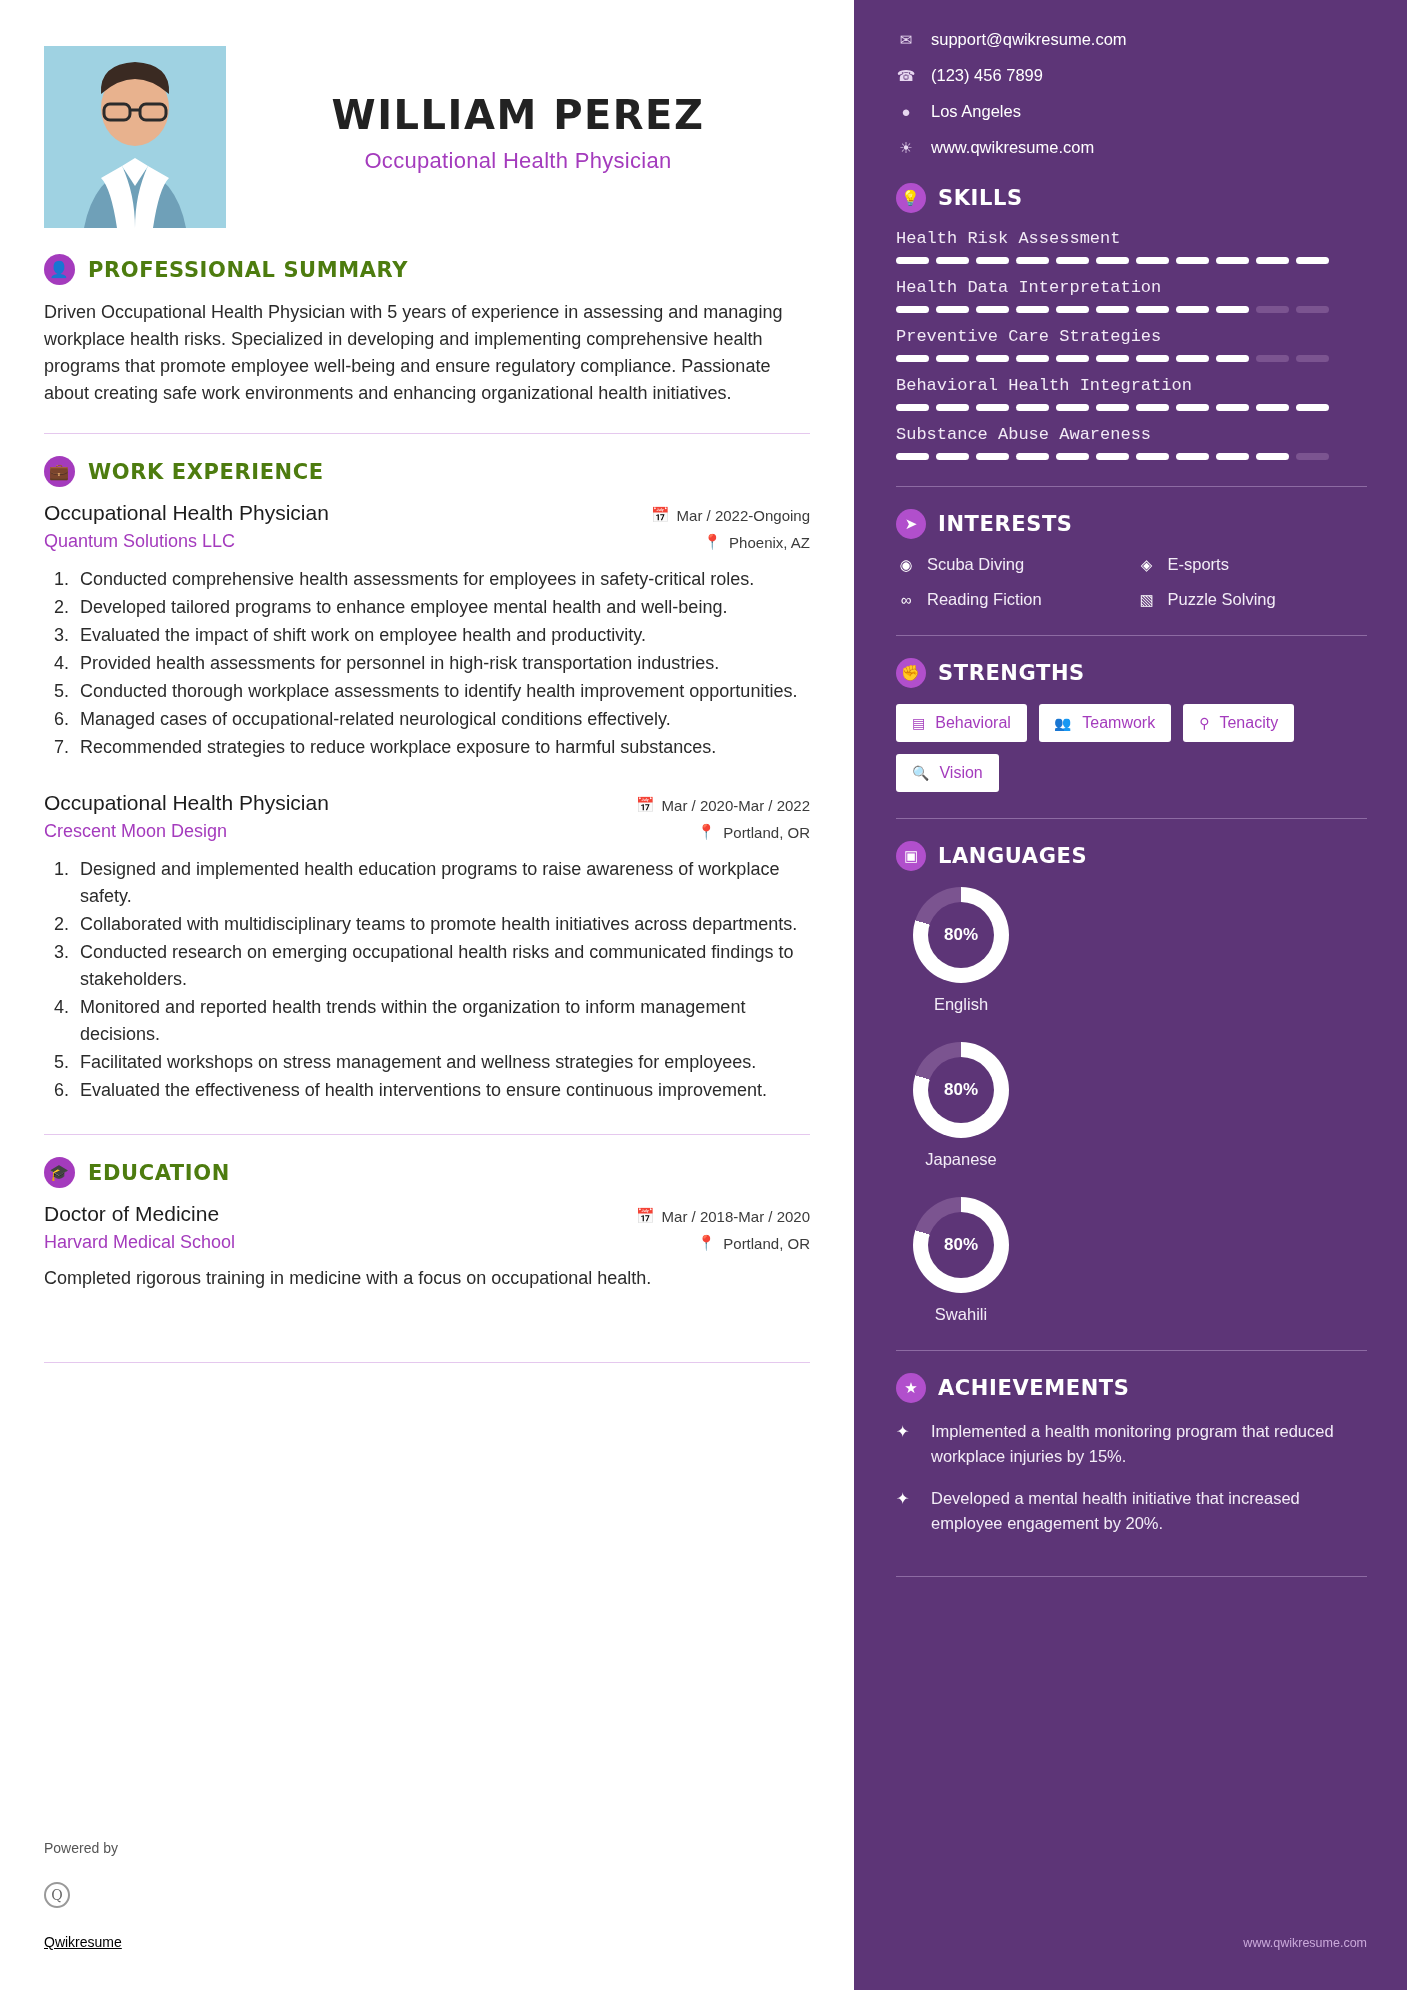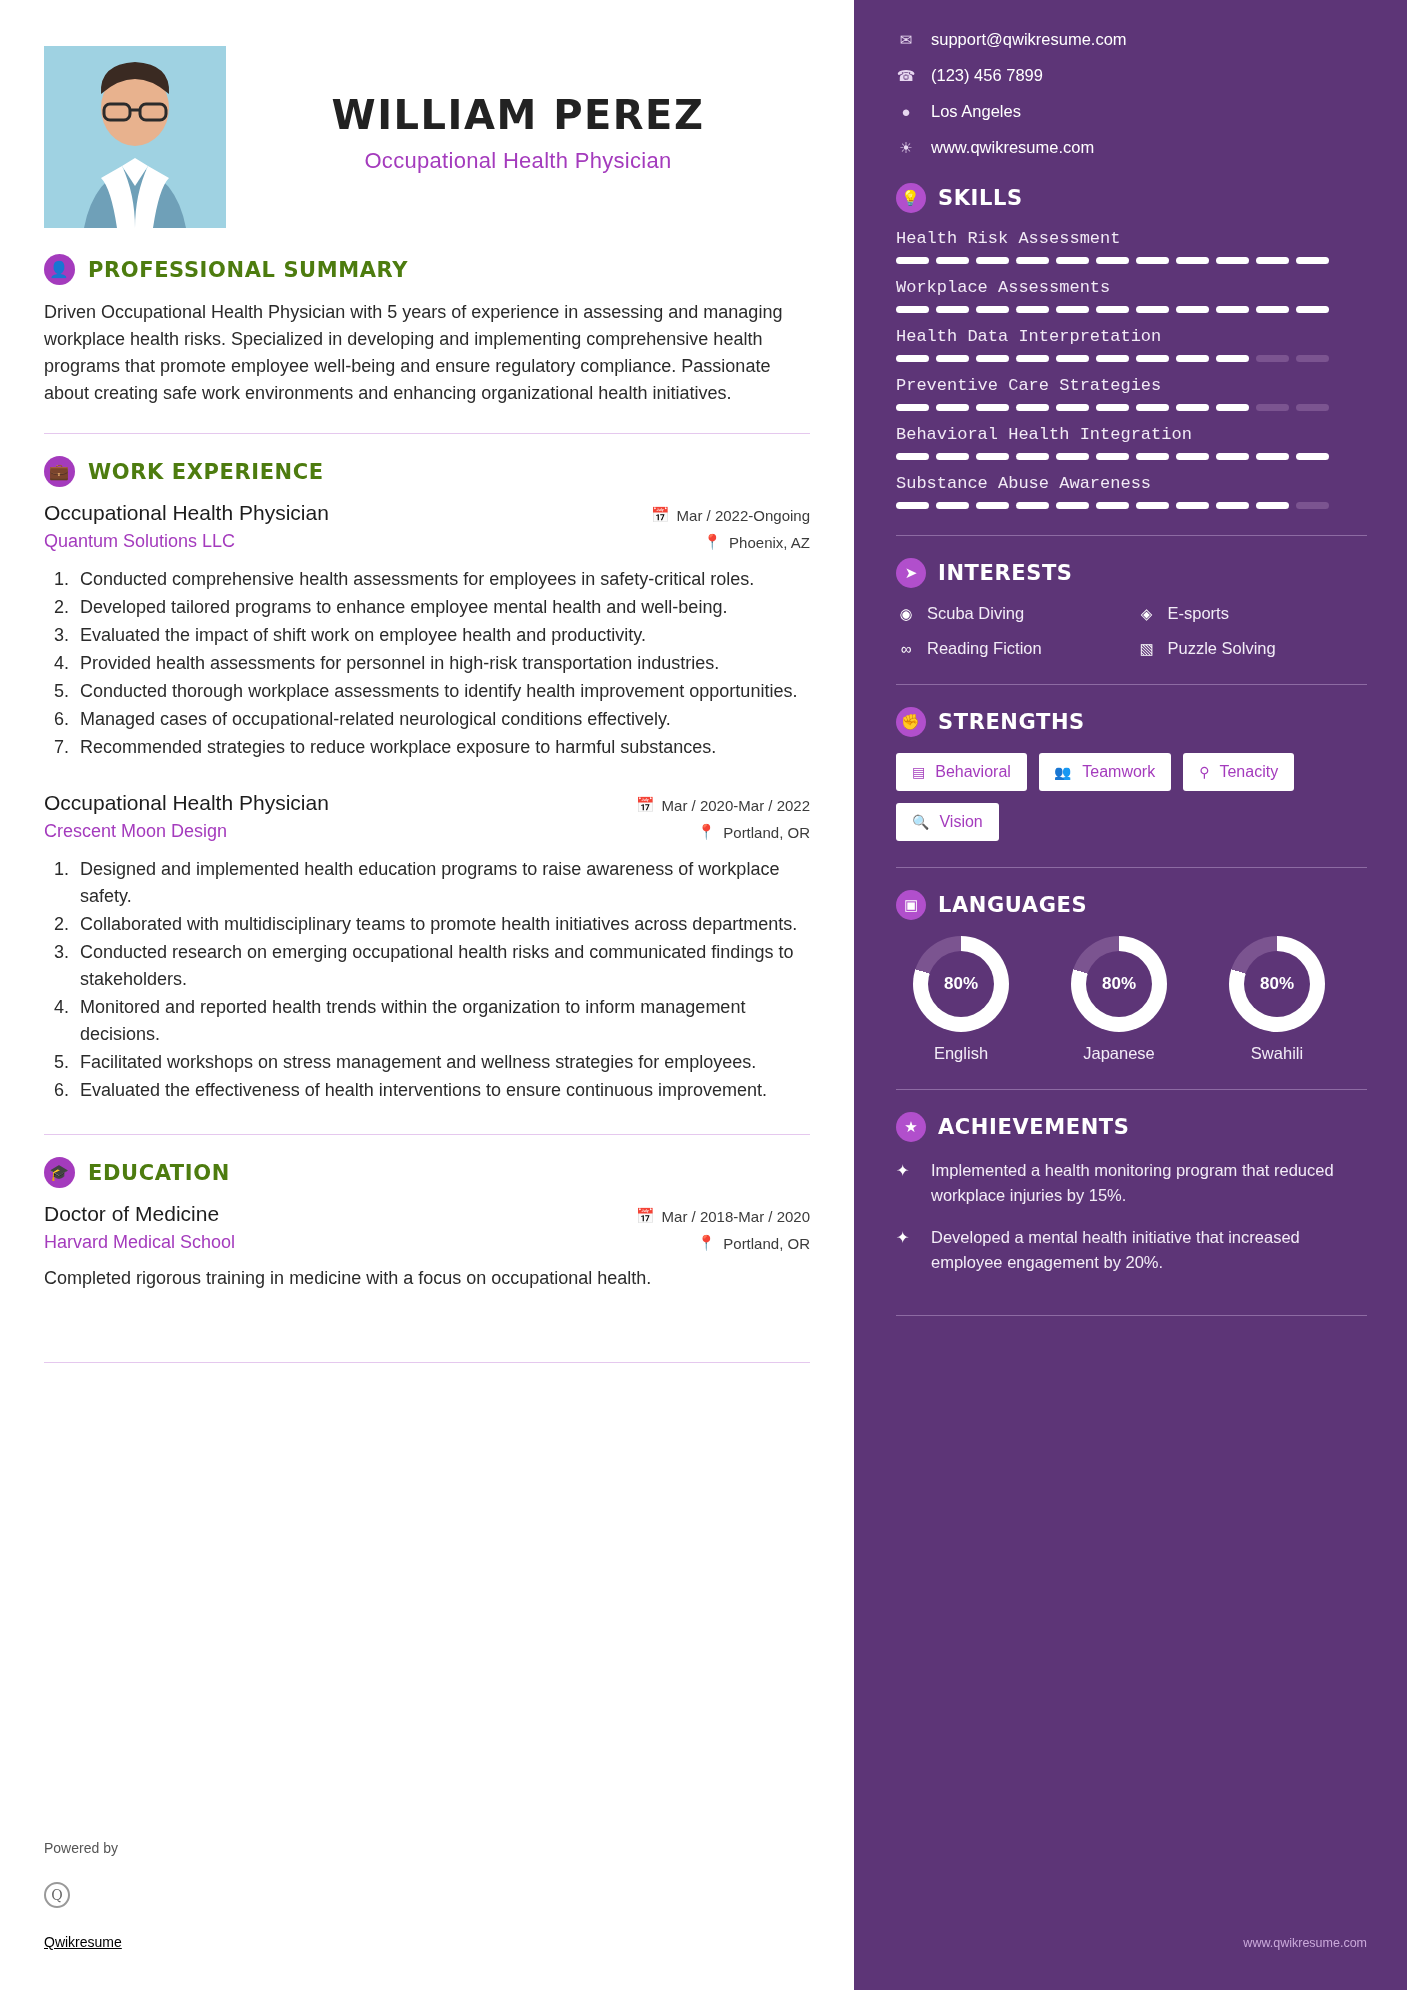--- a/index.html
+++ b/index.html
@@ -209,21 +209,21 @@
   .int-ico { font-size: 15px; color: #ffffff; width: 20px; text-align: center; }
 
   .strength-grid { display: flex; flex-wrap: wrap; gap: 12px; }
   .chip {
     background: #ffffff; color: #a43bbd; border-radius: 3px;
     padding: 10px 16px; font-size: 16px;
     display: flex; align-items: center; gap: 10px;
   }
   .chip .c-ico { font-size: 14px; color: #a43bbd; }
 
-  .lang-row { display: flex; gap: 28px; margin-top: 6px; }
+  .lang-row { display: flex; gap: 28px; margin-top: 6px; flex-direction: column; }
   .lang { text-align: center; width: 130px; }
   .ring {
     width: 96px; height: 96px; border-radius: 50%;
     margin: 0 auto;
     background:
       conic-gradient(#ffffff 0turn 0.80turn, #7b5490 0.80turn 1turn);
     display: flex; align-items: center; justify-content: center;
     position: relative;
   }
   .ring::after {
@@ -411,36 +411,20 @@
             <i class="seg"></i>
             <i class="seg"></i>
             <i class="seg"></i>
             <i class="seg"></i>
             <i class="seg"></i>
             <i class="seg"></i>
             <i class="seg"></i>
         </div>
       </div>
       <div>
-        <div class="skill-name">Workplace Assessments</div>
-        <div class="skill-row">
-          <i class="seg"></i>
-            <i class="seg"></i>
-            <i class="seg"></i>
-            <i class="seg"></i>
-            <i class="seg"></i>
-            <i class="seg"></i>
-            <i class="seg"></i>
-            <i class="seg"></i>
-            <i class="seg"></i>
-            <i class="seg"></i>
-            <i class="seg"></i>
-        </div>
-      </div>
-      <div>
         <div class="skill-name">Health Data Interpretation</div>
         <div class="skill-row">
           <i class="seg"></i>
             <i class="seg"></i>
             <i class="seg"></i>
             <i class="seg"></i>
             <i class="seg"></i>
             <i class="seg"></i>
             <i class="seg"></i>
             <i class="seg"></i>

